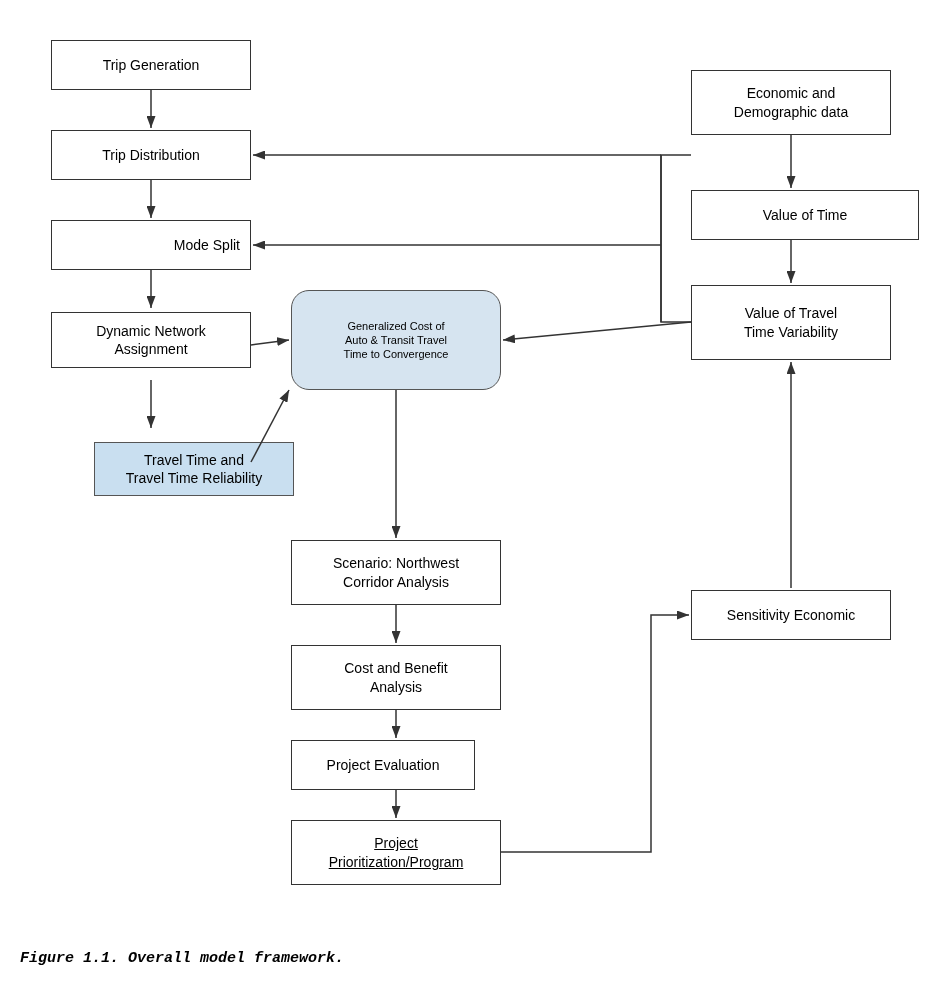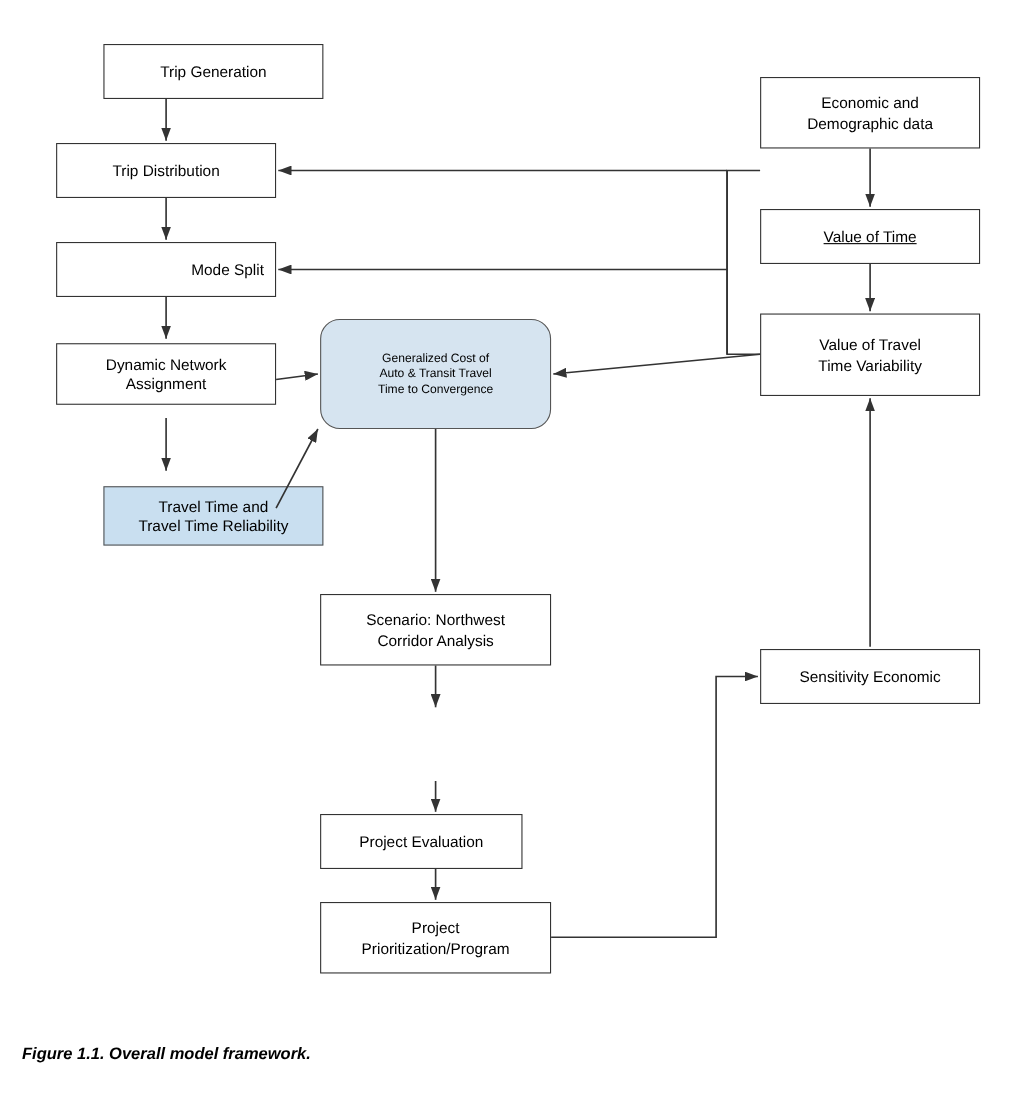--- a/index.html
+++ b/index.html
@@ -50,28 +50,29 @@
       width: 100%;
       height: 100%;
       pointer-events: none;
     }
 
     .figure-caption {
       margin-top: 10px;
       font-style: italic;
       font-weight: bold;
       font-size: 15px;
+      font-family: Liberation Mono, monospace;
     }
   </style>
 </head>
 <body>
 
 <div class="diagram-container">
 
-  <div class="box" style="left:30px; top:20px; width:200px; height:50px;margin-left:43px;">
+  <div class="box" style="left:30px; top:20px; width:200px; height:50px;">
     <span>Trip Generation</span>
   </div>
 
   <div class="box" style="left:30px; top:110px; width:200px; height:50px;">
     <span>Trip Distribution</span>
   </div>
 
   <div class="box" style="left:30px; top:200px; width:200px; height:50px;justify-content:flex-end;">
     <span>Mode Split</span>
   </div>
@@ -90,36 +91,40 @@
     <span style="white-space:pre-line; font-size:11px;">Generalized Cost of
 Auto &amp; Transit Travel
 Time to Convergence</span>
   </div>
 
   <div class="box" style="left:270px; top:520px; width:210px; height:65px;">
     <span style="white-space:pre-line;">Scenario: Northwest
 Corridor Analysis</span>
   </div>
 
+  <div class="box" style="left:270px; top:625px; width:210px; height:65px;">
+    <span style="white-space:pre-line;">Cost and Benefit
+Analysis</span>
+  </div>
 
   <div class="box" style="left:270px; top:720px; width:184px; height:50px;">
     <span>Project Evaluation</span>
   </div>
 
   <div class="box" style="left:270px; top:800px; width:210px; height:65px;">
-    <span style="white-space:pre-line;">Project
+    <span style="white-space:pre-line;text-decoration:underline;">Project
 Prioritization/Program</span>
   </div>
 
   <div class="box" style="left:670px; top:50px; width:200px; height:65px;">
     <span style="white-space:pre-line;">Economic and
 Demographic data</span>
   </div>
 
-  <div class="box" style="left:670px; top:170px; width:200px; height:50px;text-decoration:underline;">
+  <div class="box" style="left:670px; top:170px; width:228px; height:50px;">
     <span>Value of Time</span>
   </div>
 
   <div class="box" style="left:670px; top:265px; width:200px; height:75px;">
     <span style="white-space:pre-line;">Value of Travel
 Time Variability</span>
   </div>
 
   <div class="box" style="left:670px; top:570px; width:200px; height:50px;">
     <span>Sensitivity Economic</span>

